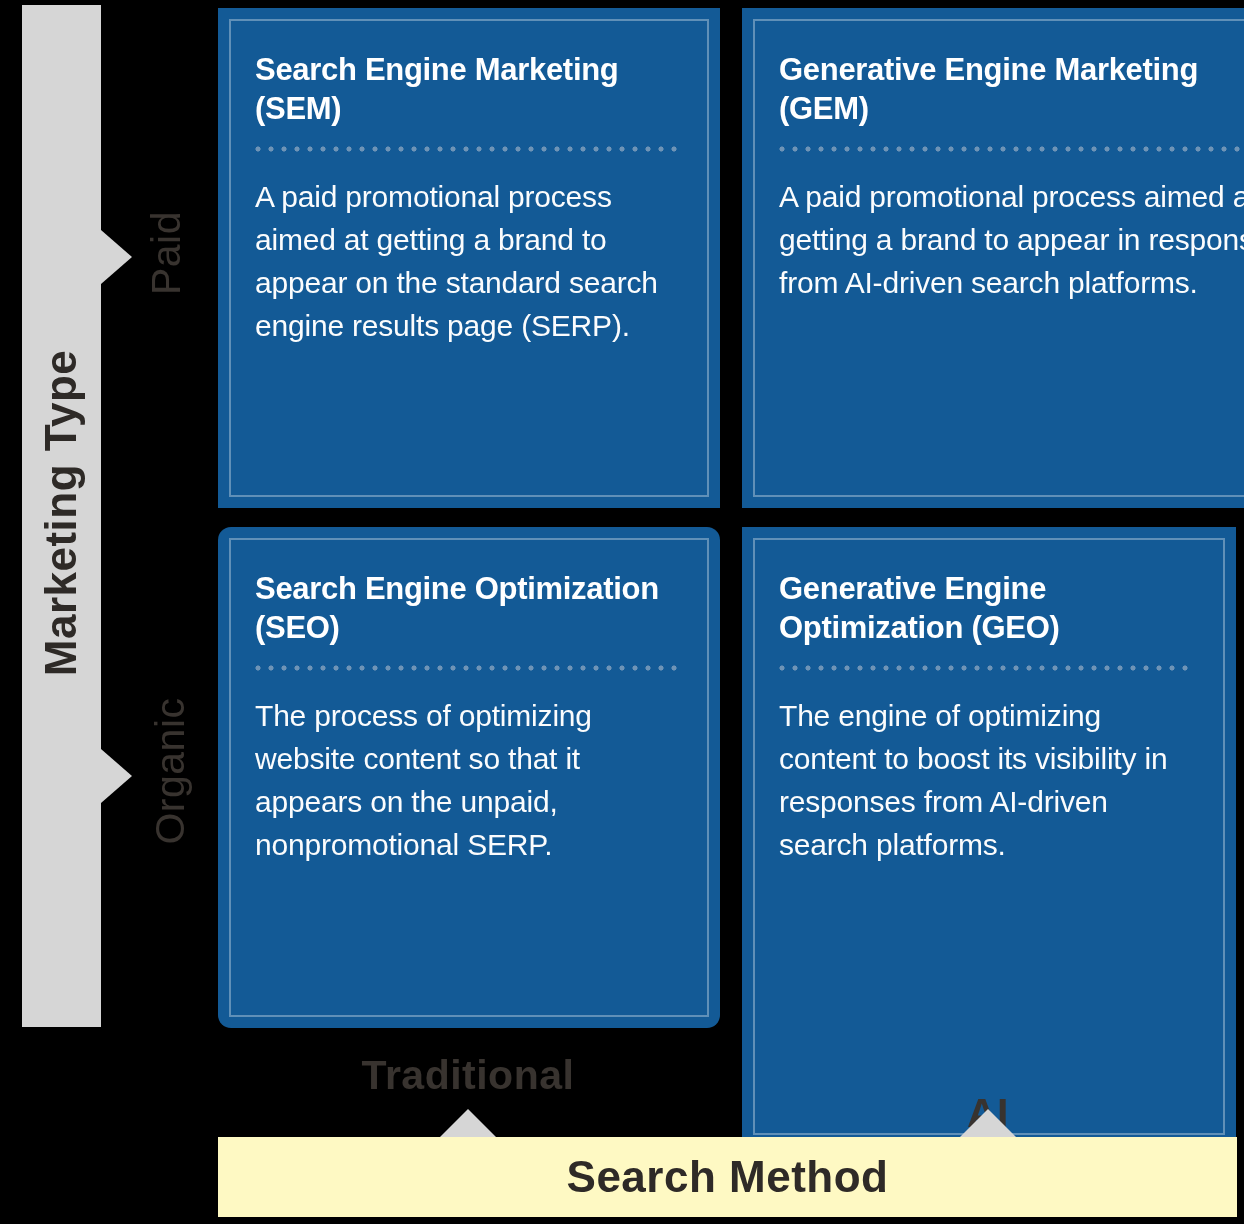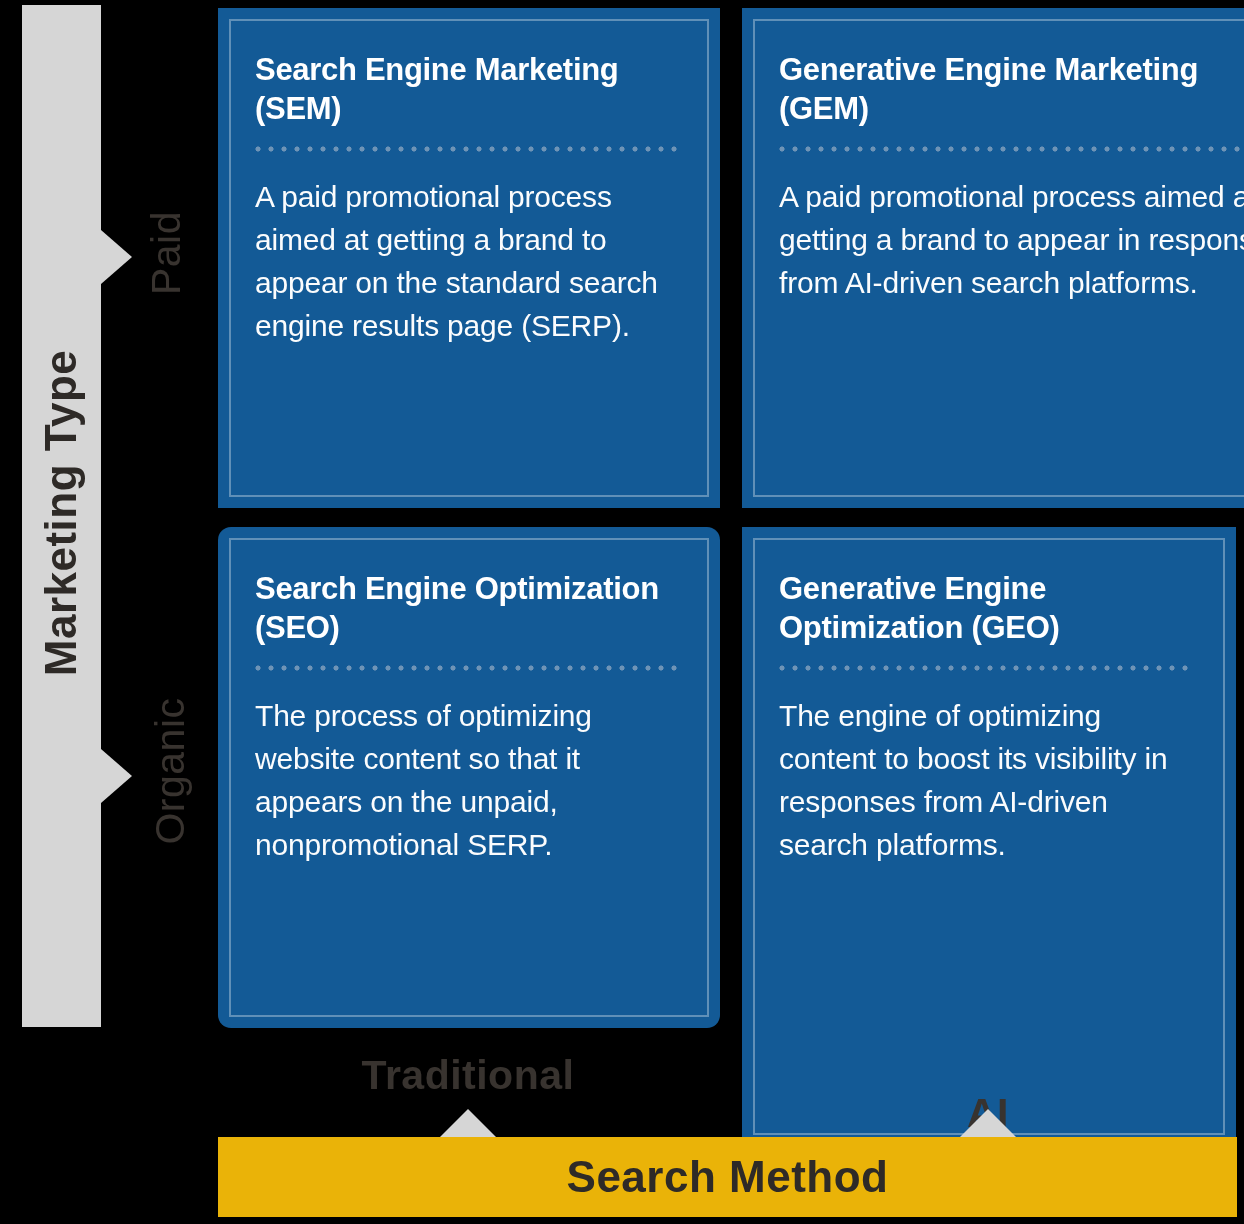--- a/index.html
+++ b/index.html
@@ -19,21 +19,21 @@
     transform:translate(-50%,-50%) rotate(-90deg);
     font-size:44px;font-weight:700;color:#2e2a27;letter-spacing:.5px;
   }
   .v-label{
     position:absolute;white-space:nowrap;transform:translate(-50%,-50%) rotate(-90deg);
     font-size:41px;font-weight:400;color:#38332f;letter-spacing:.5px;
   }
   .v-label.paid{left:166px;top:253px;}
   .v-label.organic{left:170px;top:771px;}
   
-  .hbar{position:absolute;left:218px;top:1137px;width:1019px;height:80px;background:#eab308;
+  .hbar{position:absolute;left:218px;top:1137px;width:1019px;height:80px;background:#fef9c3;
     display:flex;align-items:center;justify-content:center;}
   .hbar-title{font-size:44px;font-weight:700;color:#2e2a27;letter-spacing:.5px;}
   .h-arrow{position:absolute;top:1109px;width:0;height:0;
     border-left:29px solid transparent;border-right:29px solid transparent;
     border-bottom:29px solid #d6d6d6;}
   .h-arrow.traditional{left:439px;}
   .h-arrow.ai{left:959px;}
   .h-label{
     position:absolute;top:1052px;transform:translateX(-50%);white-space:nowrap;
     font-size:41px;font-weight:700;color:#38332f;letter-spacing:.5px;text-align:right;

